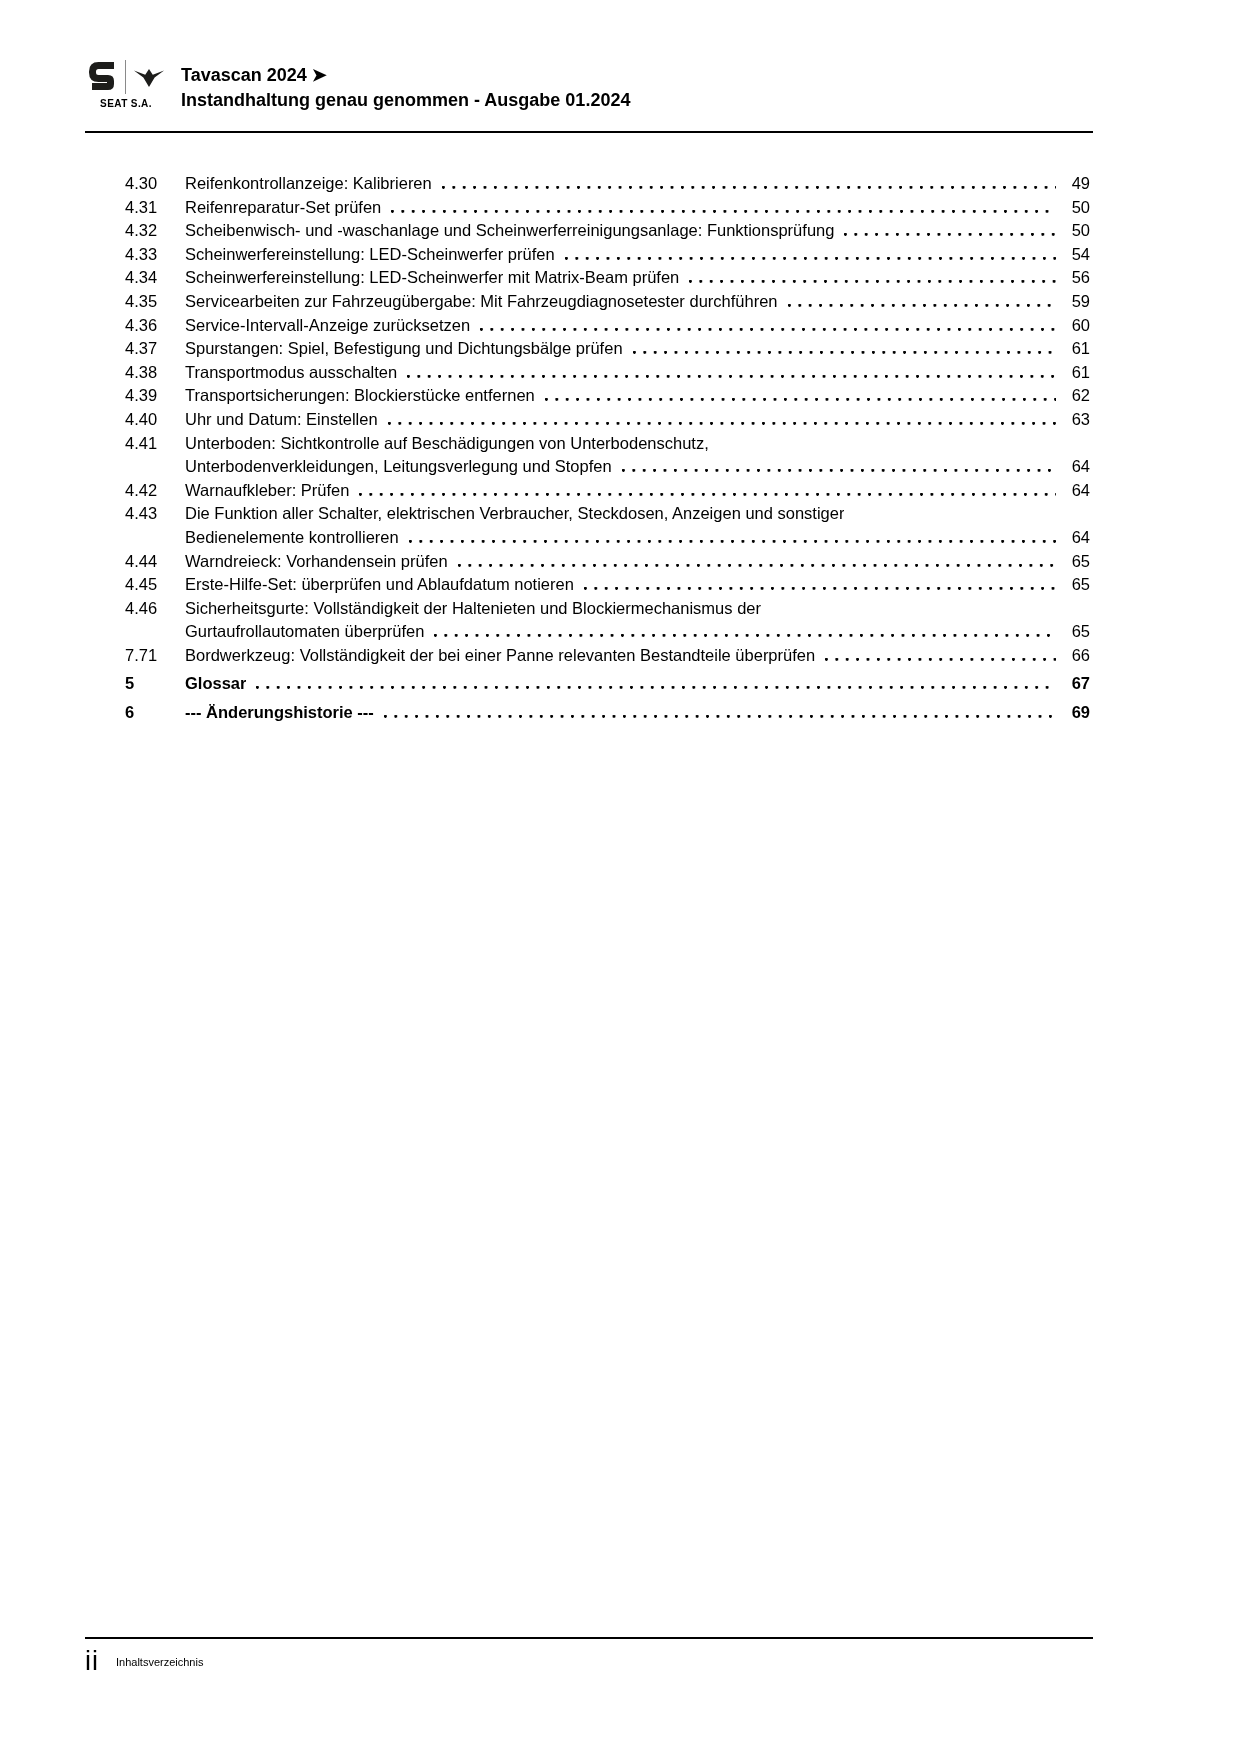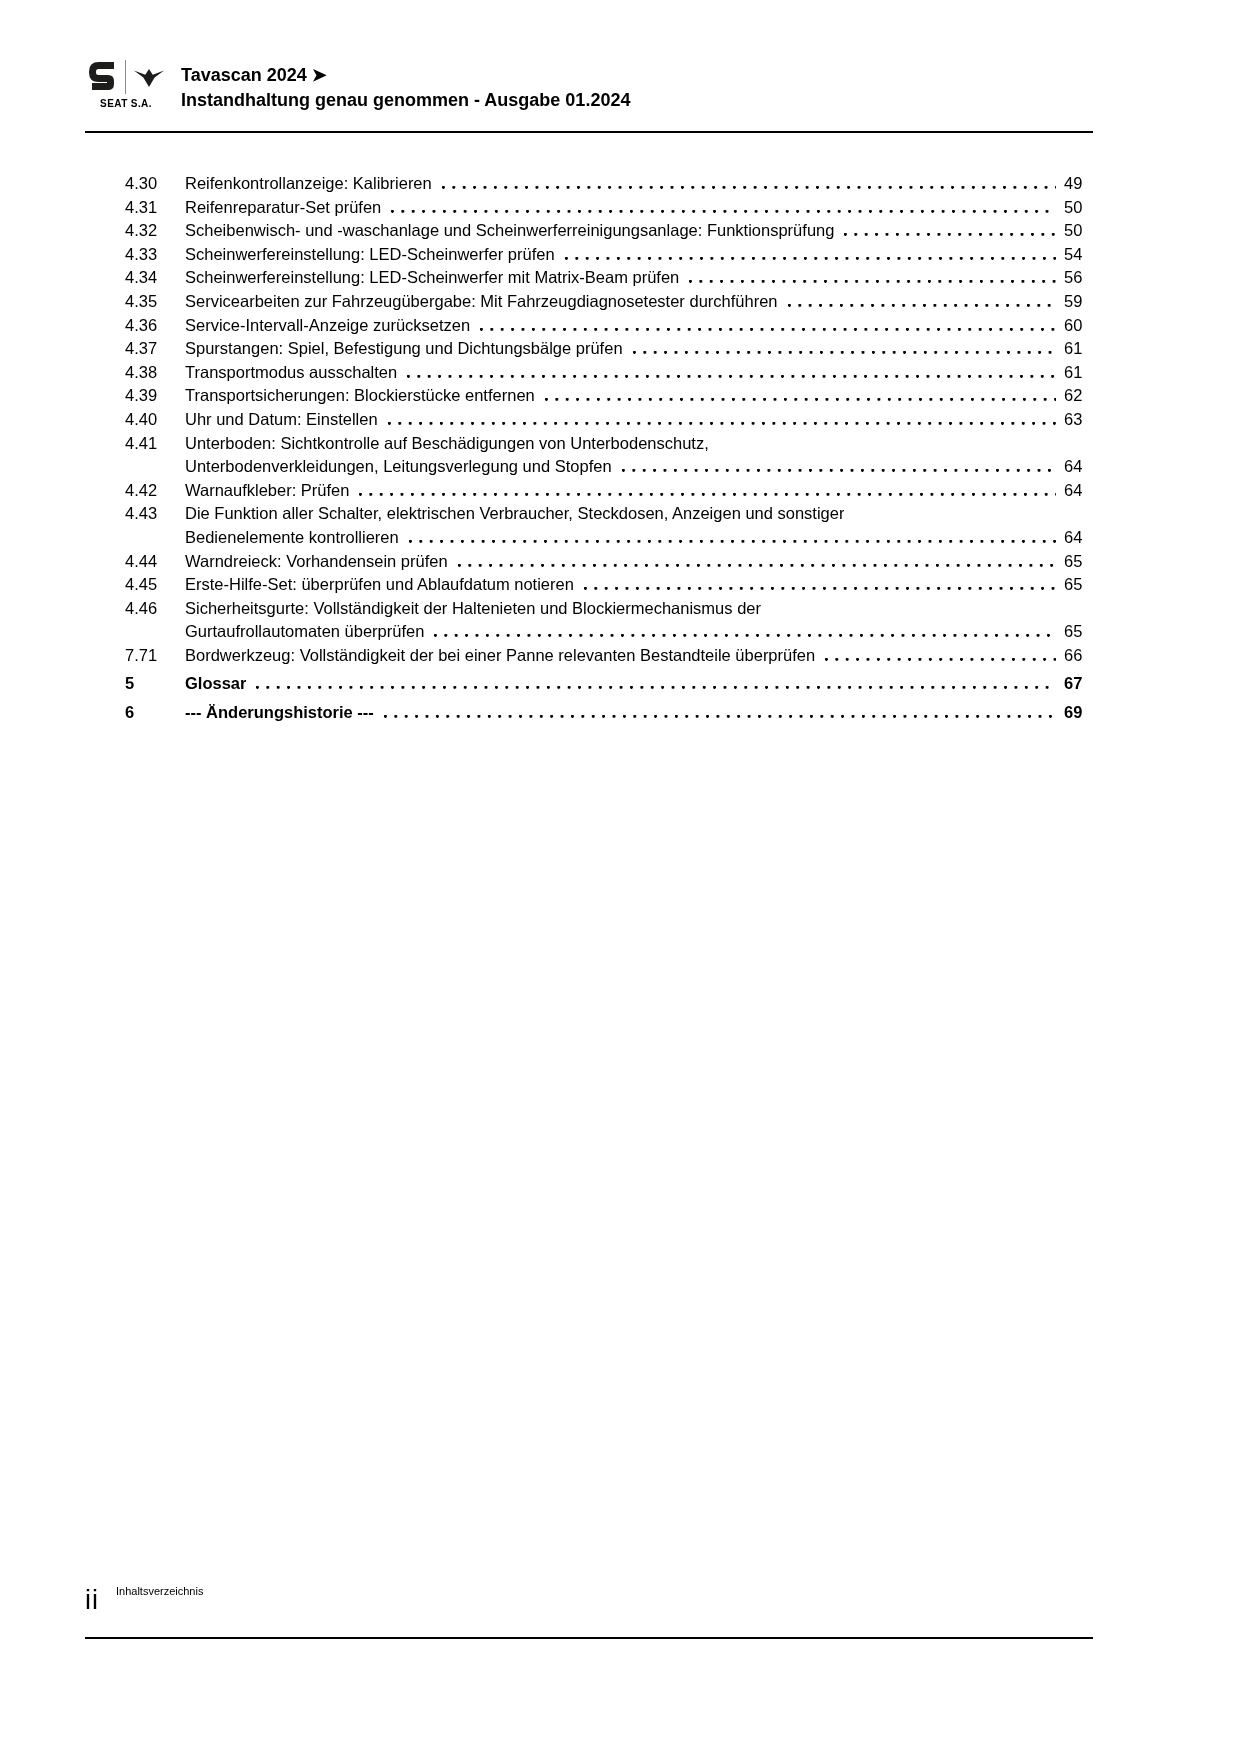--- a/index.html
+++ b/index.html
@@ -17,25 +17,25 @@
 
   
   .toc { position:absolute; left:125px; top:156px; width:965px; font-size:16.5px;margin-top:16px; }
   .toc-row { display:flex; align-items:baseline; height:23.6px; line-height:23.6px; }
   .toc-row.chapter { font-weight:bold; margin-top:5px; }
   .num { flex:0 0 60px; white-space:nowrap; }
   .ttl { flex:0 1 auto; white-space:pre; overflow:hidden; }
   .leader { flex:1 1 14px; min-width:14px; height:3px; margin:0 8px 0 10px;
             background-image:radial-gradient(circle at 1.4px 1.4px, #000 1.25px, transparent 1.6px);
             background-size:10.4px 3px; background-repeat:repeat-x; background-position:left bottom; }
-  .pg { flex:0 0 auto; min-width:26px; white-space:nowrap; }
+  .pg { flex:0 0 auto; min-width:26px; text-align:right; white-space:nowrap; }
 
   
   .ftr-rule { position:absolute; left:85px; top:1637px; width:1008px; height:2px; background:#000; }
-  .ftr { position:absolute; left:85px; top:1585px; display:flex; align-items:flex-start; }
+  .ftr { position:absolute; left:85px; top:1646px; display:flex; align-items:center; }
   .ftr-page { font-size:27px; letter-spacing:1px; }
   .ftr-label { font-size:11px; margin-left:17px; }
 </style>
 </head>
 <body>
 
 <div class="hdr">
   <div class="brand">
     <div class="brand-logos">
       <span>

